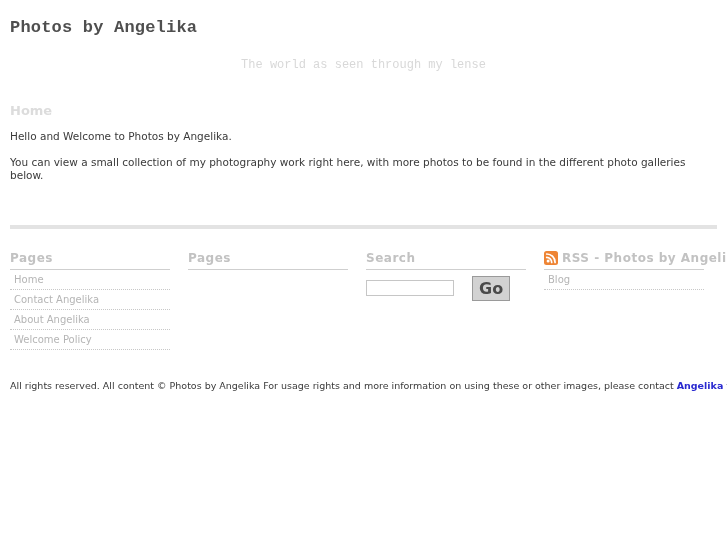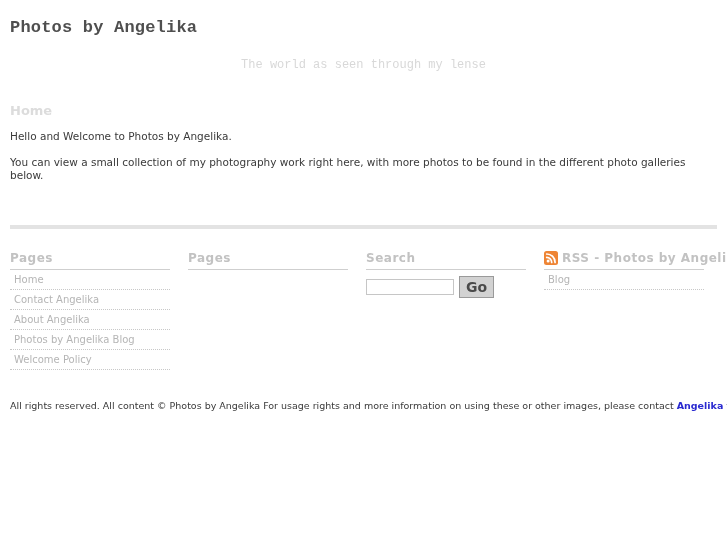--- a/index.html
+++ b/index.html
@@ -27,22 +27,22 @@
   .widget h3 { font-size: 12px; font-weight: bold; color: #c2c2c2; padding-bottom: 4px;
                border-bottom: 1px solid #cfcfcf; white-space: nowrap; letter-spacing: 0.5px; }
   .widget ul { list-style: none; }
   .widget li { font-size: 10px; color: #b5b5b5; padding: 4px 0 4px 4px;
                border-bottom: 1px dotted #c8c8c8; cursor: pointer; }
 
   
   .searchform { margin-top: 6px; display: flex; align-items: center; }
   .searchform input { width: 88px; height: 16px; border: 1px solid #c6c6c6; background: #fff;
                       font-size: 10px; padding: 0 2px; outline: none; }
-  .searchform button { margin-left: 5px; background: #d2d2d2; border: 1px solid #9a9a9a;
-                       font-size: 14px; font-weight: bold; color: #4a4a4a; padding: 2px 6px;
+  .searchform button { margin-left: 18px; background: #d2d2d2; border: 1px solid #9a9a9a;
+                       font-size: 16px; font-weight: bold; color: #4a4a4a; padding: 2px 6px;
                        font-family: inherit; cursor: pointer; }
 
   
   .rss-head { display: flex; align-items: center; gap: 4px; }
   .rss-icon { display: inline-flex; width: 14px; height: 14px; flex: 0 0 14px; }
   .rss-head .rss-title { cursor: pointer; }
 
   
   .rights { margin-top: 30px; font-size: 9.5px; color: #3a3a3a; white-space: nowrap; }
   .rights a { color: #2a2ad0; font-weight: bold; text-decoration: none; cursor: pointer; }
@@ -68,21 +68,20 @@
     <div class="divider"></div>
 
     <section class="widgets">
 
       <div class="widget">
         <h3>Pages</h3>
         <ul>
             <li>Home</li>
             <li>Contact Angelika</li>
             <li>About Angelika</li>
-            <li>Photos by Angelika Blog</li>
             <li>Welcome Policy</li>
           </ul>
       </div>
 
       <div class="widget">
         <h3>Pages</h3>
       </div>
 
       <div class="widget">
         <h3>Search</h3>

